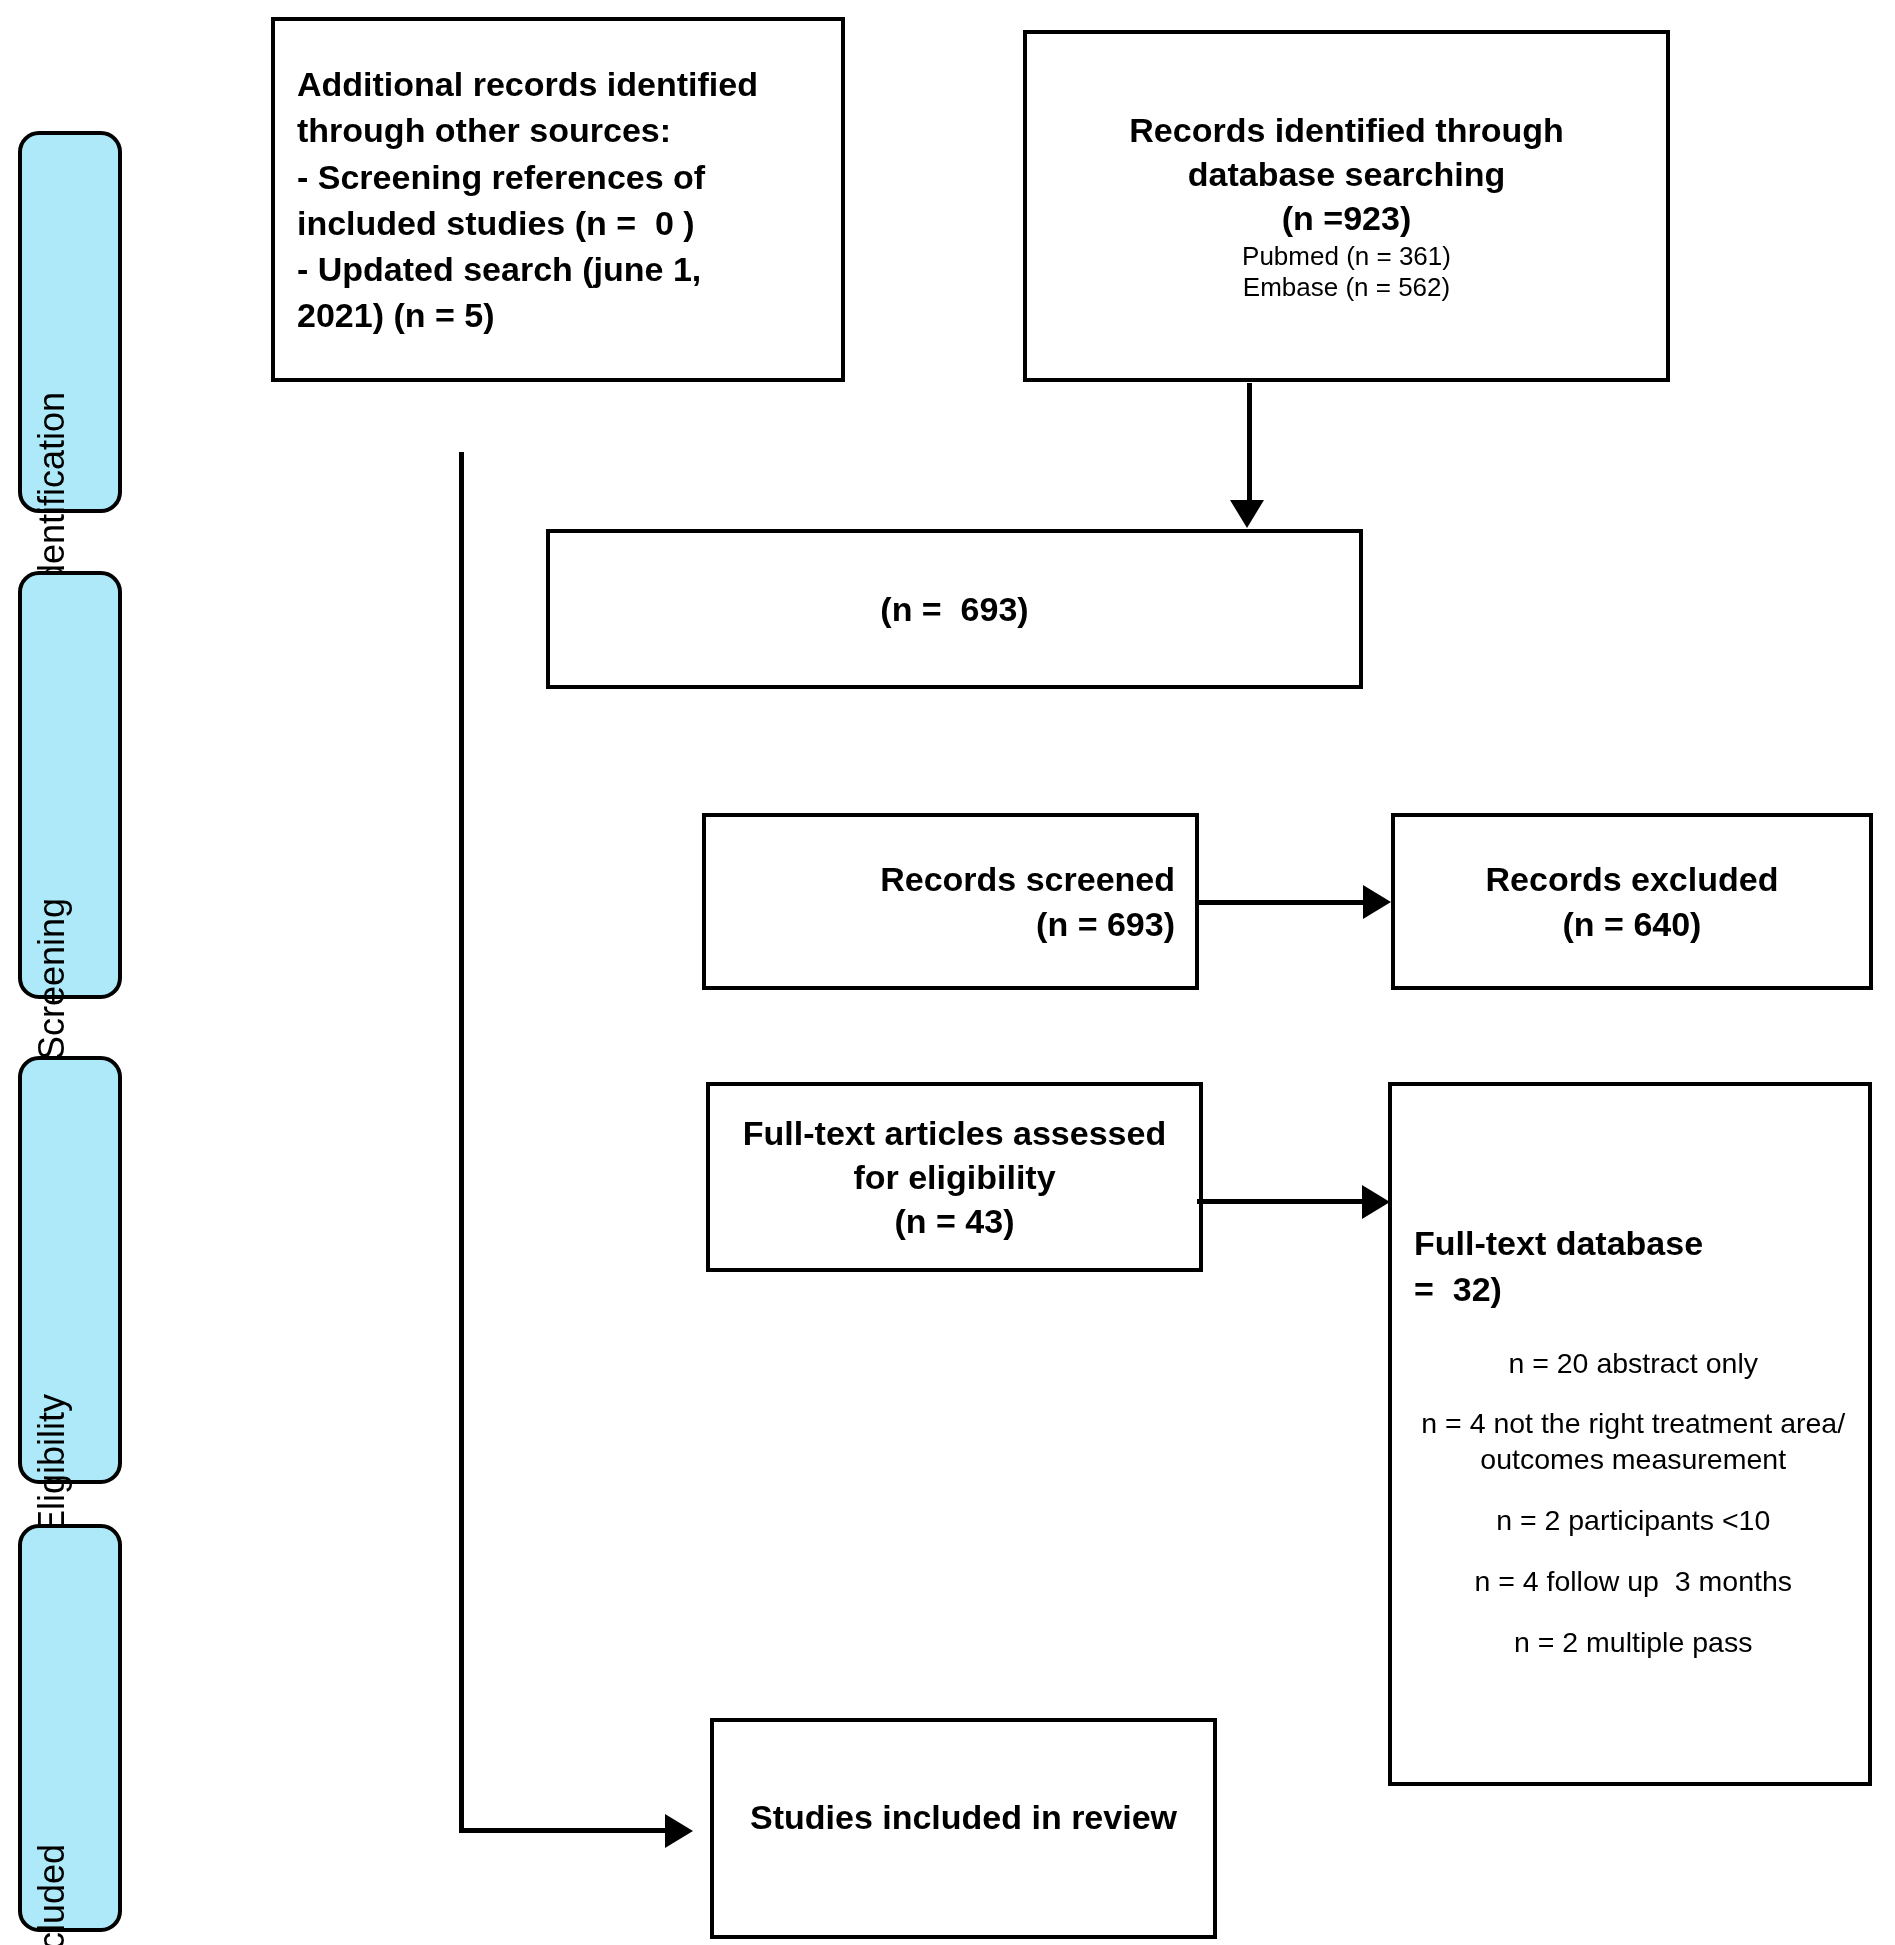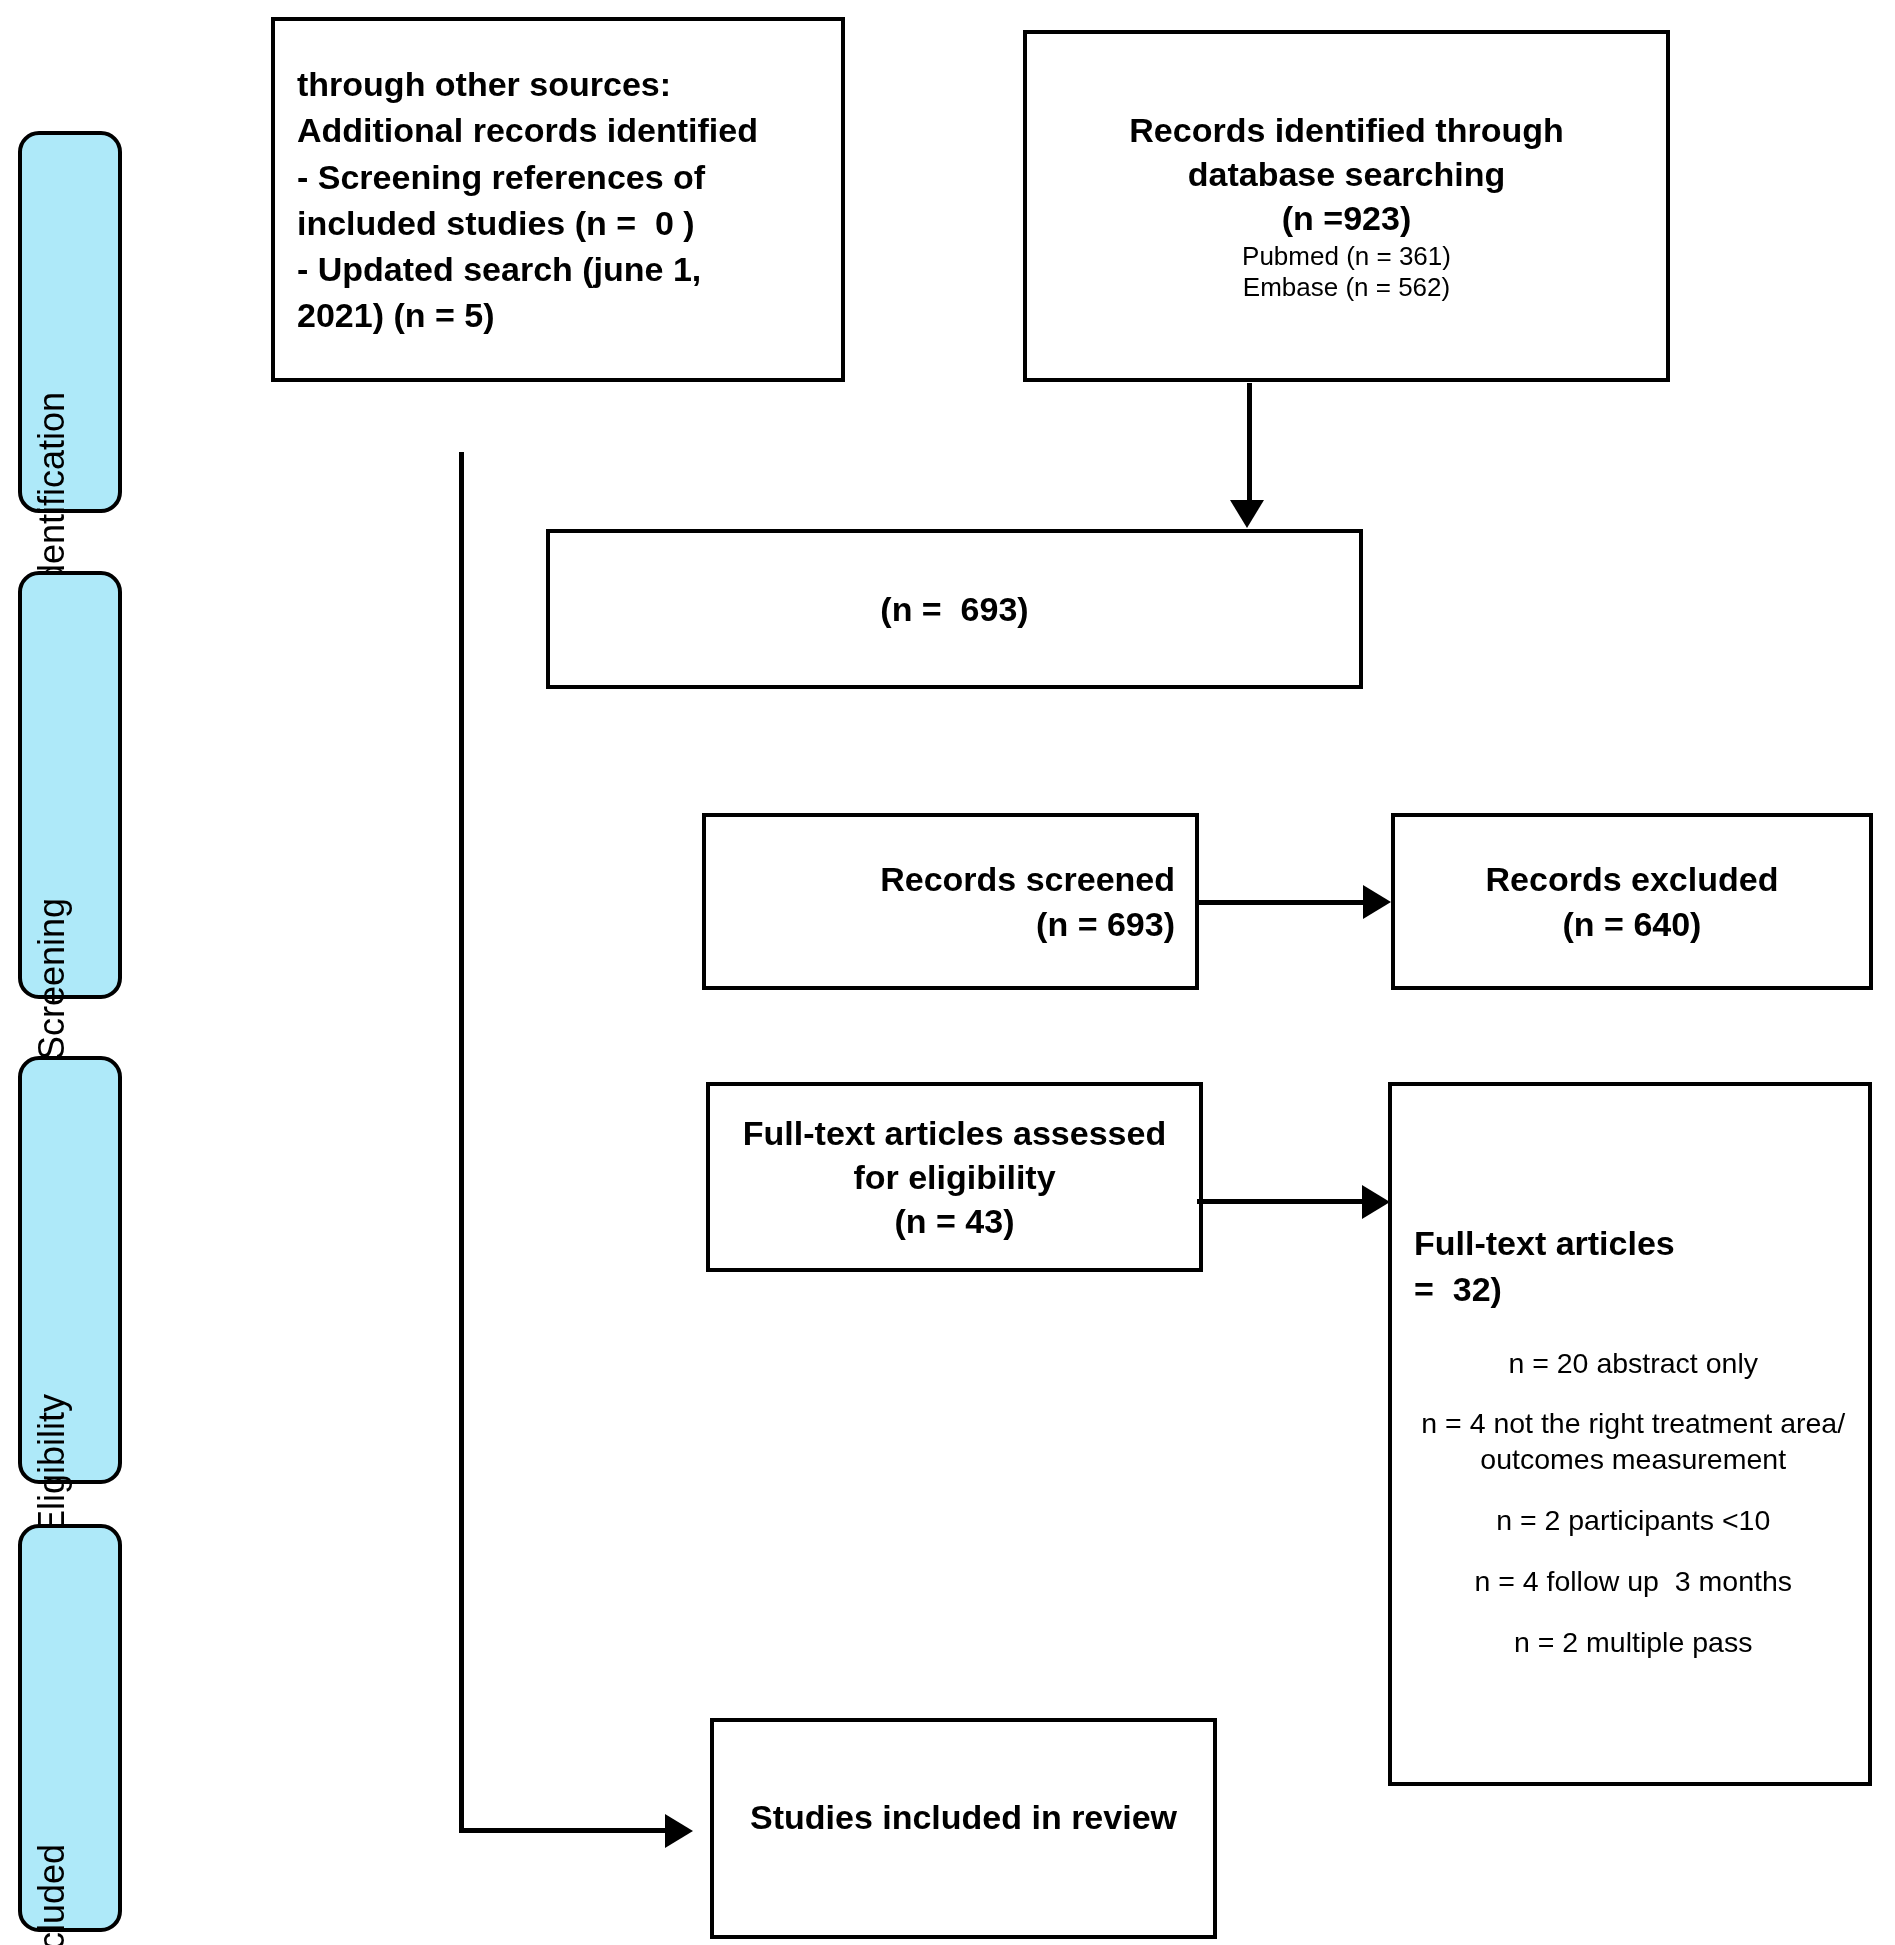--- a/index.html
+++ b/index.html
@@ -136,22 +136,22 @@
   <div class="stage-pill" style="left:18.4px; top:1056px; width:104px; height:428px;">
     <span class="stage-text">Eligibility</span>
   </div>
 
   <div class="stage-pill" style="left:18.4px; top:1524px; width:104px; height:408px;">
     <span class="stage-text">Included</span>
   </div>
 
   <div class="flow-box align-left" style="left:271px; top:17.4px; width:574px; height:365px;">
     <div class="box-inner pad-left">
+      <p class="line-bold lead">Additional records identified</p>
       <p class="line-bold lead">through other sources:</p>
-      <p class="line-bold lead">Additional records identified</p>
       <p class="line-bold lead">- Screening references of</p>
       <p class="line-bold lead">included studies (n =  0 )</p>
       <p class="line-bold lead">- Updated search (june 1,</p>
       <p class="line-bold lead">2021) (n = 5)</p>
     </div>
   </div>
 
   <div class="flow-box align-center" style="left:1023px; top:30px; width:647px; height:352px;">
     <div class="box-inner">
       <p class="line-bold">Records identified through</p>
@@ -194,21 +194,21 @@
       <p class="line-bold">for eligibility</p>
       <p class="line-bold">(n = 43)</p>
     </div>
   </div>
 
   <div class="conn-h" style="left:1197px; top:1199px; width:167px;"></div>
   <div class="arrow-right" style="left:1362px; top:1185px;"></div>
 
   <div class="flow-box align-left" style="left:1388px; top:1082px; width:484px; height:704px;">
     <div class="box-inner pad-left" style="padding-top:13px;">
-      <p class="line-bold lead">Full-text articles</p>
+      <p class="line-bold lead">Full-text database</p>
       <p class="line-bold lead">=  32)</p>
 
       <div class="reasons-wrap">
         <p class="reason-line">n = 20 abstract only</p>
         <p class="reason-line">n = 4 not the right treatment area/ outcomes measurement</p>
         <p class="reason-line">n = 2 participants &lt;10</p>
         <p class="reason-line">n = 4 follow up  3 months</p>
         <p class="reason-line">n = 2 multiple pass</p>
       </div>
     </div>

